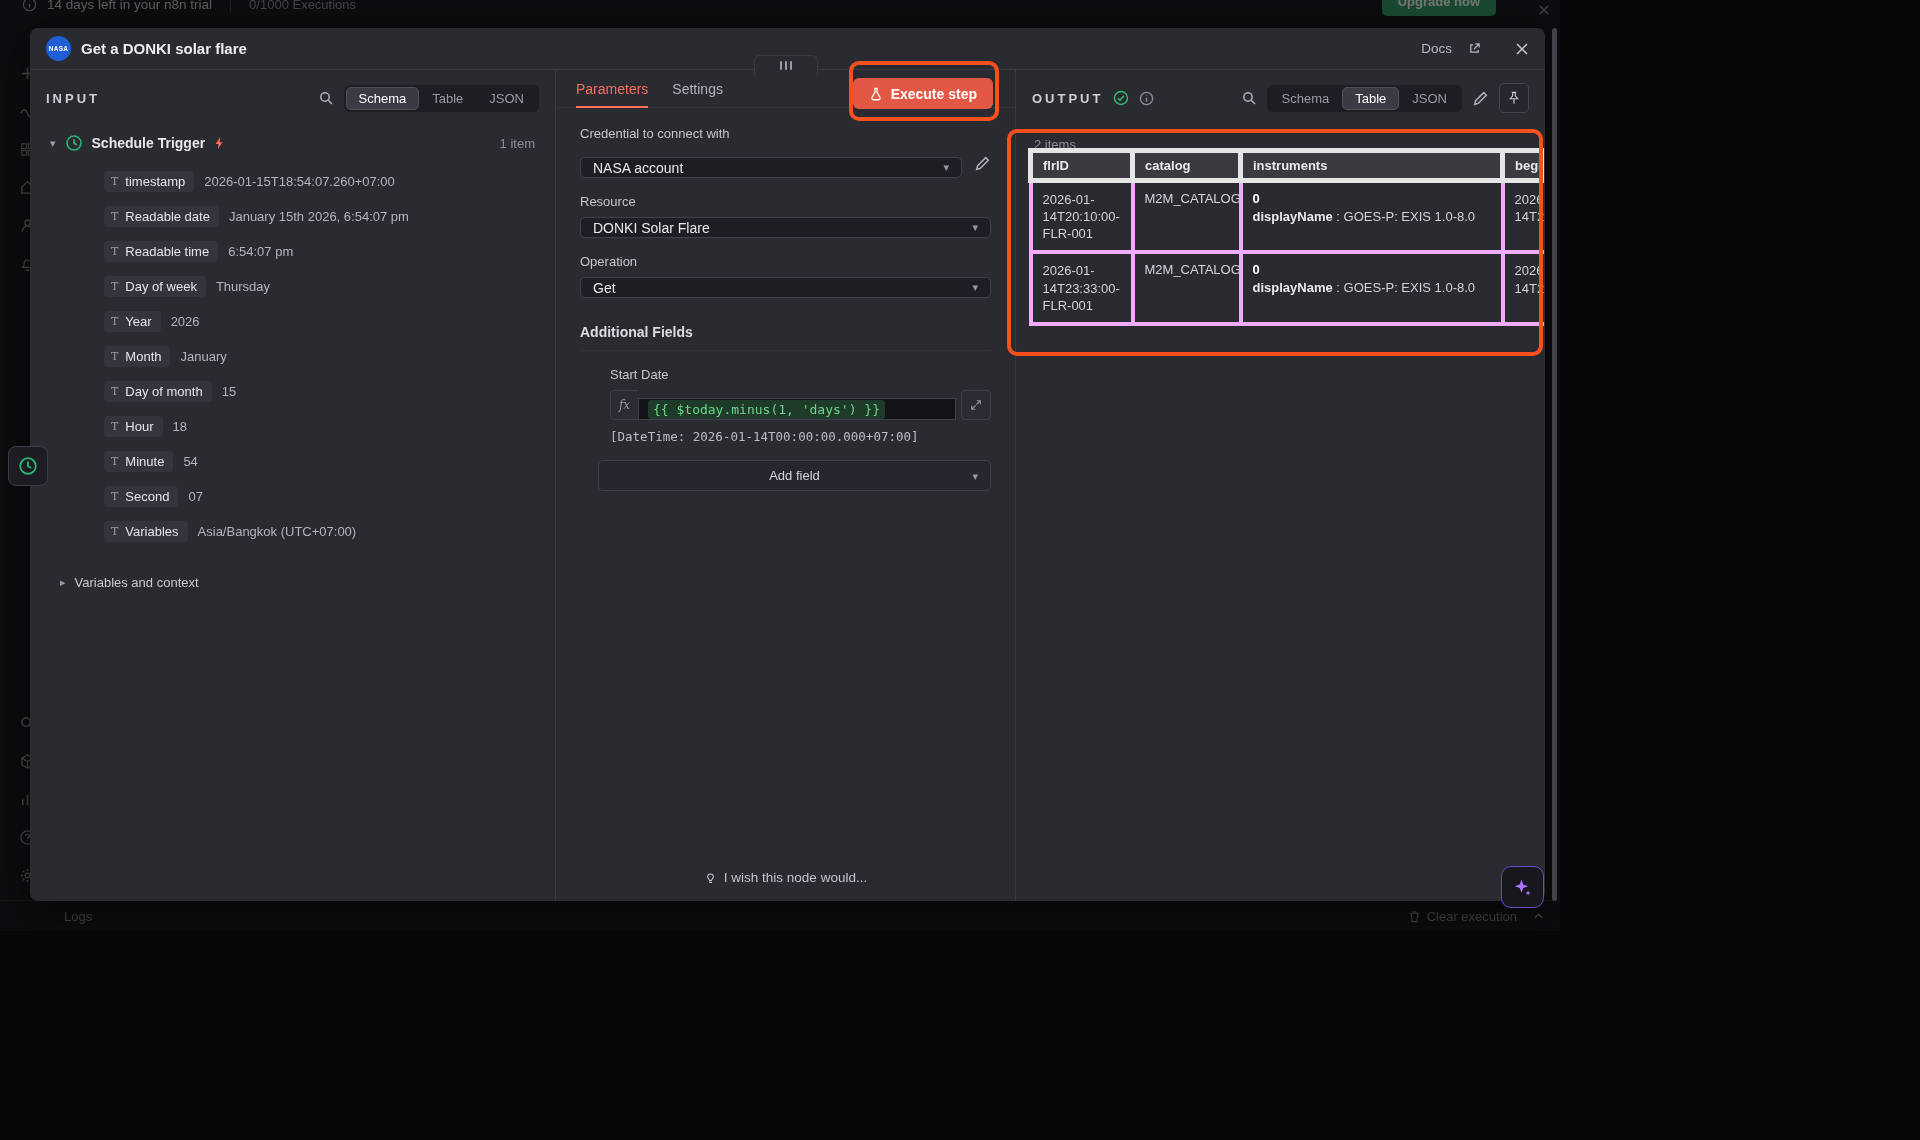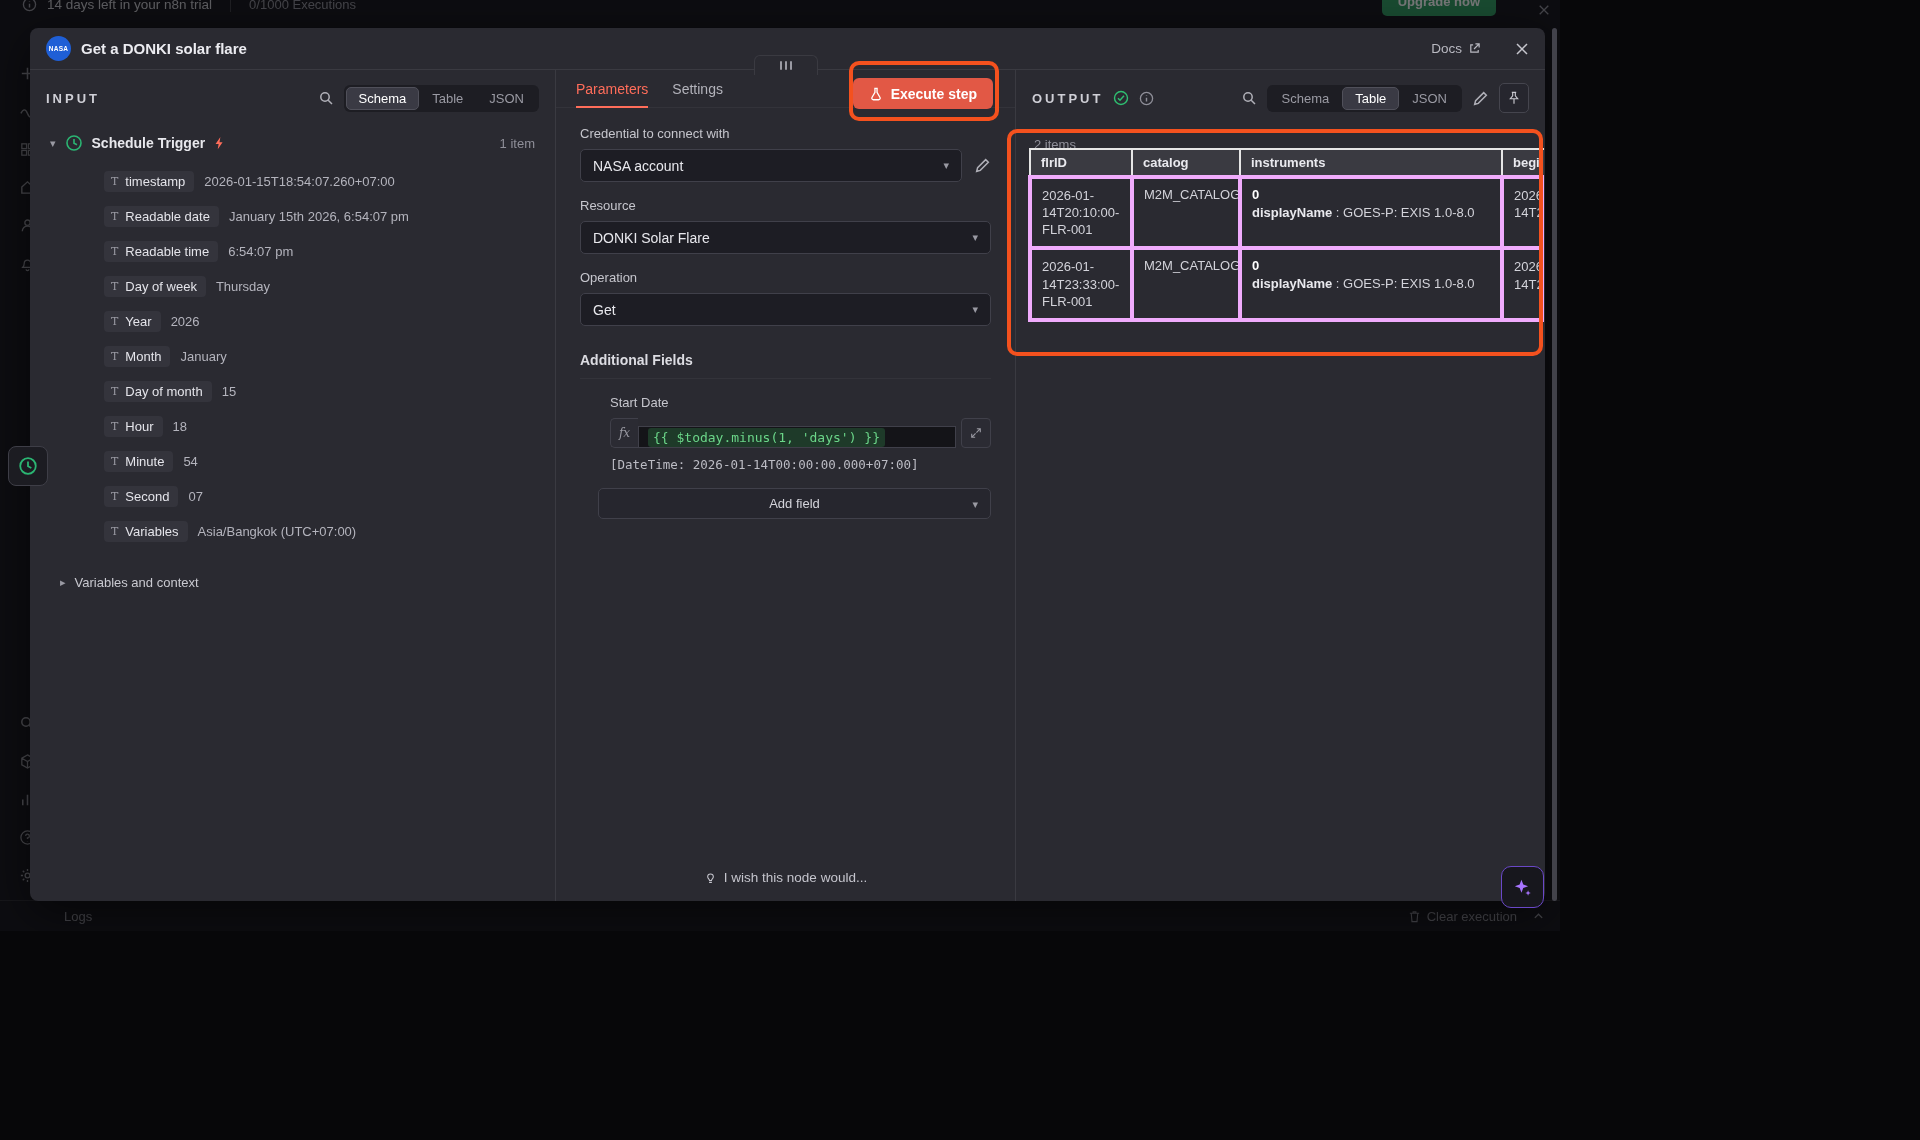--- a/index.html
+++ b/index.html
@@ -25,21 +25,21 @@
   .logs-expand { margin-left:16px; display:flex; align-items:center; }
 
   .overlay { position:absolute; inset:0; background:rgba(8,8,10,.55); z-index:2; }
 
   
   .ndv { position:absolute; left:30px; top:28px; width:1515px; height:873px; background:#2a2a31; border-radius:8px; z-index:3; display:flex; flex-direction:column; box-shadow:0 12px 48px rgba(0,0,0,.55); }
   .ndv-header { height:42px; flex:none; display:flex; align-items:center; gap:10px; padding:0 16px; border-bottom:1px solid #3a3a41; }
   .nasa-badge { width:25px; height:25px; border-radius:50%; background:#1f5fd6; color:#fff; font-size:6.5px; font-weight:700; letter-spacing:.3px; display:flex; align-items:center; justify-content:center; flex:none; }
   .ndv-title { font-size:15px; font-weight:600; color:#ececf1; }
   .hspacer { flex:1; }
-  .docs-link { display:flex; align-items:center; gap:6px; color:#b9b9c1; font-size:13.5px; cursor:pointer; }
+  .docs-link { display:flex; align-items:center; gap:16px; color:#b9b9c1; font-size:13.5px; cursor:pointer; }
   .ndv-close { margin-left:24px; color:#c6c6cd; cursor:pointer; display:flex; align-items:center; }
 
   .ndv-body { flex:1; display:flex; min-height:0; }
 
   .panel-toolbar { display:flex; align-items:center; gap:10px; height:32px; flex:none; }
   .panel-title { font-size:13px; font-weight:700; letter-spacing:3px; color:#cfcfd6; }
   .icon-btn { color:#b0b0b8; display:flex; align-items:center; cursor:pointer; background:none; border:none; padding:0; }
   .seg { display:flex; background:#1d1d23; border-radius:6px; padding:2px; }
   .seg button { border:1px solid transparent; background:transparent; color:#9a9aa3; font-size:13px; padding:3px 12px; border-radius:5px; font-family:inherit; cursor:pointer; }
   .seg button.active { background:#3a3a44; color:#fff; border-color:#50505a; }
@@ -63,21 +63,21 @@
   .drag-tab { position:absolute; top:-15px; left:50%; transform:translateX(-50%); width:64px; height:20px; background:#2a2a31; border:1px solid #3a3a41; border-bottom:none; border-radius:6px 6px 0 0; display:flex; align-items:center; justify-content:center; gap:3px; z-index:2; cursor:grab; }
   .drag-tab i { width:2px; height:9px; background:#9a9aa3; border-radius:1px; }
   .tabs { display:flex; gap:24px; padding:0 20px; height:38px; align-items:stretch; border-bottom:1px solid #33333a; flex:none; }
   .tab { display:flex; align-items:center; font-size:14px; color:#b3b3bb; position:relative; cursor:pointer; }
   .tab.active { color:#ff6d5a; }
   .tab.active::after { content:""; position:absolute; left:0; right:0; bottom:-1px; height:2px; background:#ff6d5a; }
   .execute-btn { position:absolute; top:8px; right:22px; height:31px; display:flex; align-items:center; gap:8px; padding:0 16px; background:#e25845; border:none; border-radius:6px; color:#fff; font-size:14px; font-weight:600; z-index:1; cursor:pointer; font-family:inherit; }
   .param-form { padding:6px 24px 0; flex:1; position:relative; overflow:hidden; }
   .param-label { font-size:13px; color:#c6c6cd; margin:16px 0 8px; }
   .param-label.first { margin-top:12px; }
-  .select { height:33px; background:#1d1d24; border:1px solid #40404a; border-radius:5px; display:flex; align-items:center; padding:0 12px; font-size:14px; color:#e8e8ed; cursor:pointer; }
+  .select { height:21px; background:#1d1d24; border:1px solid #40404a; border-radius:5px; display:flex; align-items:center; padding:0 12px; font-size:14px; color:#e8e8ed; cursor:pointer;margin-top:8px; }
   .select .chev { margin-left:auto; }
   .cred-row { display:flex; align-items:center; gap:12px; }
   .cred-row .select { flex:1; }
   .af-heading { margin-top:26px; font-size:14px; font-weight:600; color:#dcdce2; padding-bottom:10px; border-bottom:1px solid #33333a; }
   .af-body { padding-left:18px; }
   .sd { padding-left:12px; }
   .expr-row { display:flex; height:30px; margin-top:8px; }
   .fx-box { width:28px; background:#2b2b33; border:1px solid #40404a; border-right:none; border-radius:5px 0 0 5px; display:flex; align-items:center; justify-content:center; font-style:italic; color:#9a9aa3; font-size:12px; font-family:"DejaVu Serif", serif; }
   .expr-input { flex:1; background:#141418; border:1px solid #40404a; display:flex; align-items:center; padding:0 9px; font-family:"DejaVu Sans Mono", monospace; font-size:13px; color:#6bd689; overflow:hidden; white-space:nowrap;margin-top:8px; }
   .expr-hl { background:#1e3a29; border-radius:3px; padding:2px 5px; }
@@ -88,21 +88,21 @@
   .wish-row { position:absolute; bottom:16px; left:0; right:0; display:flex; align-items:center; justify-content:center; gap:7px; color:#c4c4cc; font-size:13.5px; cursor:pointer; }
 
   
   .panel-output { flex:1; padding:12px 16px 4px; position:relative; overflow:hidden; }
   .status-ok { color:#2fbf71; display:flex; align-items:center; }
   .status-info { color:#8f8f99; display:flex; align-items:center; }
   .pin-btn { width:30px; height:30px; border:1px solid #45454e; border-radius:5px; background:#26262e; display:flex; align-items:center; justify-content:center; color:#c9c9d0; cursor:pointer; }
   .items-count-out { margin-top:23px; font-size:13px; color:#8f8f99; padding-left:2px; }
   .out-table-wrap { position:absolute; left:12px; top:78px; width:516px; overflow:hidden; }
   table.out { width:515px; border-collapse:collapse; table-layout:fixed; font-size:13px; color:#d3d3da; }
-  table.out th { background:#3a3a41; border:2px solid #e5e5e5; padding:5px 10px; text-align:left; font-weight:700; color:#e9e9ee; overflow:hidden; white-space:nowrap; }
+  table.out th { background:#3a3a41; border:5px solid #e5e5e5; padding:5px 10px; text-align:left; font-weight:700; color:#e9e9ee; overflow:hidden; white-space:nowrap; }
   table.out td { border:4px solid #f0abfc; padding:8px 10px; vertical-align:top; overflow:hidden; }
   .c-flrid { overflow-wrap:anywhere; line-height:1.32; }
   .instr-count { font-weight:700; color:#fff; }
   .instr-line { margin-top:3px; white-space:nowrap; }
   .instr-line .k { font-weight:700; color:#e9e9ee; }
   .c-begin { white-space:pre-line; line-height:1.32; }
 
   
   .node-nav { position:absolute; left:8px; top:446px; width:40px; height:40px; background:#1c1c22; border:1px solid #3e3e47; border-radius:8px; display:flex; align-items:center; justify-content:center; z-index:4; cursor:pointer; }
   .annot { position:absolute; border:4px solid #f4511e; border-radius:10px; z-index:6; pointer-events:none; }

